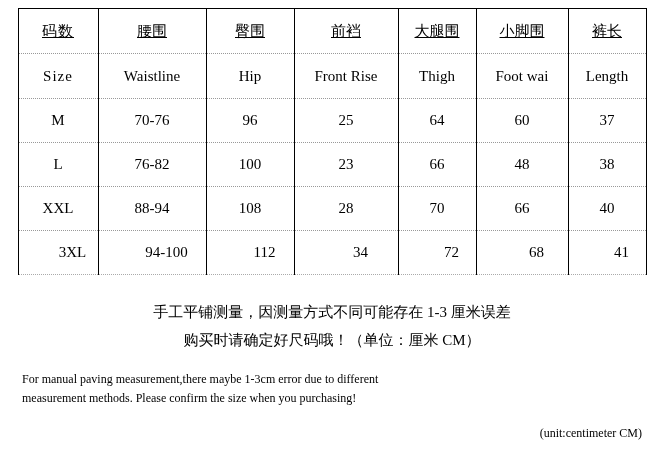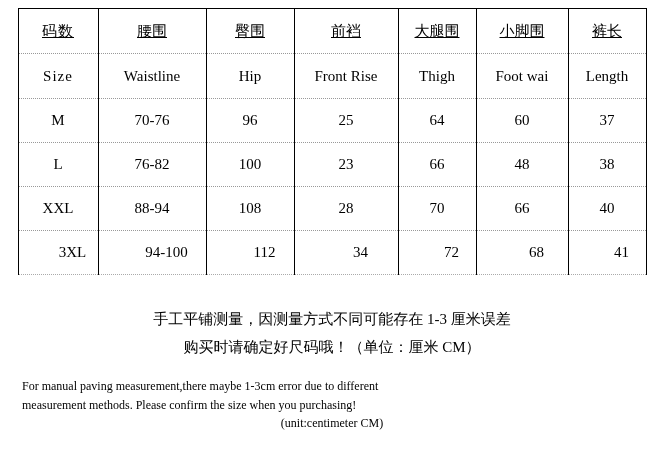--- a/index.html
+++ b/index.html
@@ -60,35 +60,36 @@
   .col-size    { width: 80px; }
   .col-waist   { width: 108px; }
   .col-hip     { width: 88px; }
   .col-rise    { width: 104px; }
   .col-thigh   { width: 78px; }
   .col-foot    { width: 92px; }
   .col-length  { width: 78px; }
 
   .notes-cn {
     text-align: center;
-    margin-top: 31px;
+    margin-top: 24px;
     line-height: 1.7;
     font-size: 15px;
   }
   .notes-cn div {
     padding: 1px 0;
   }
   .notes-en {
     margin: 16px 22px 0 22px;
     font-size: 12px;
     line-height: 1.55;
     text-align: justify;
   }
   .notes-en .line-last {
-    text-align: center;
+    text-align: right;
+    margin-top: 17px;
   }
 </style>
 </head>
 <body>
 
 <div class="sheet">
 
   <table class="size-table">
     <colgroup>
       <col class="col-size">

